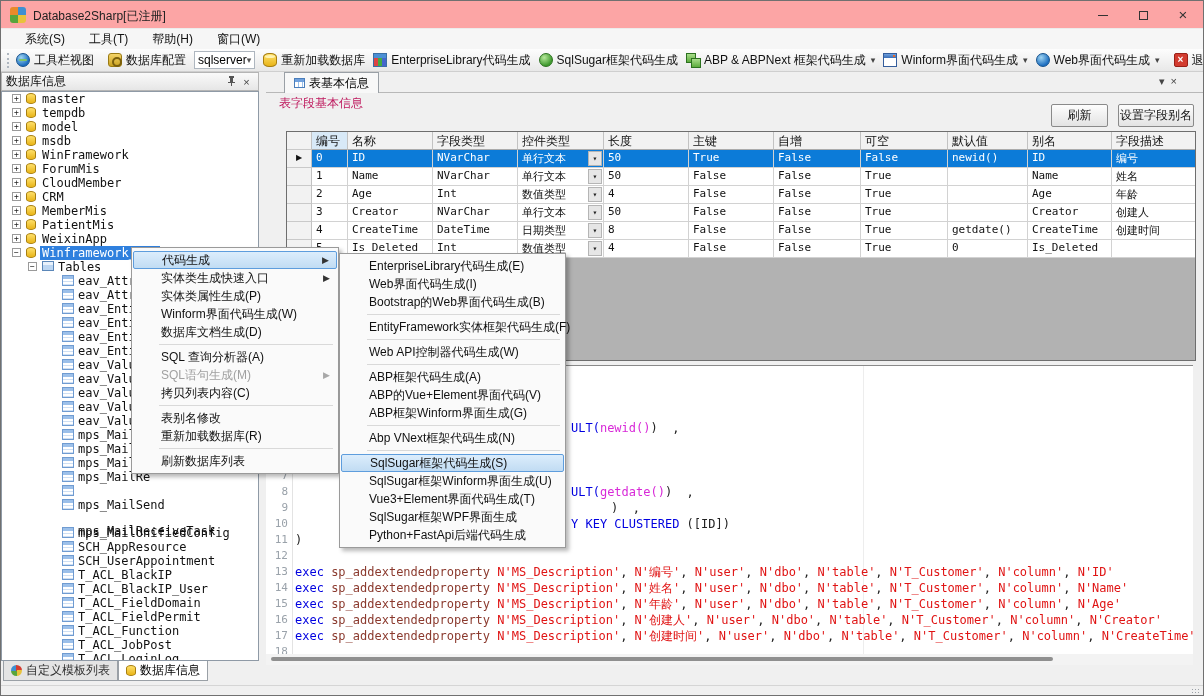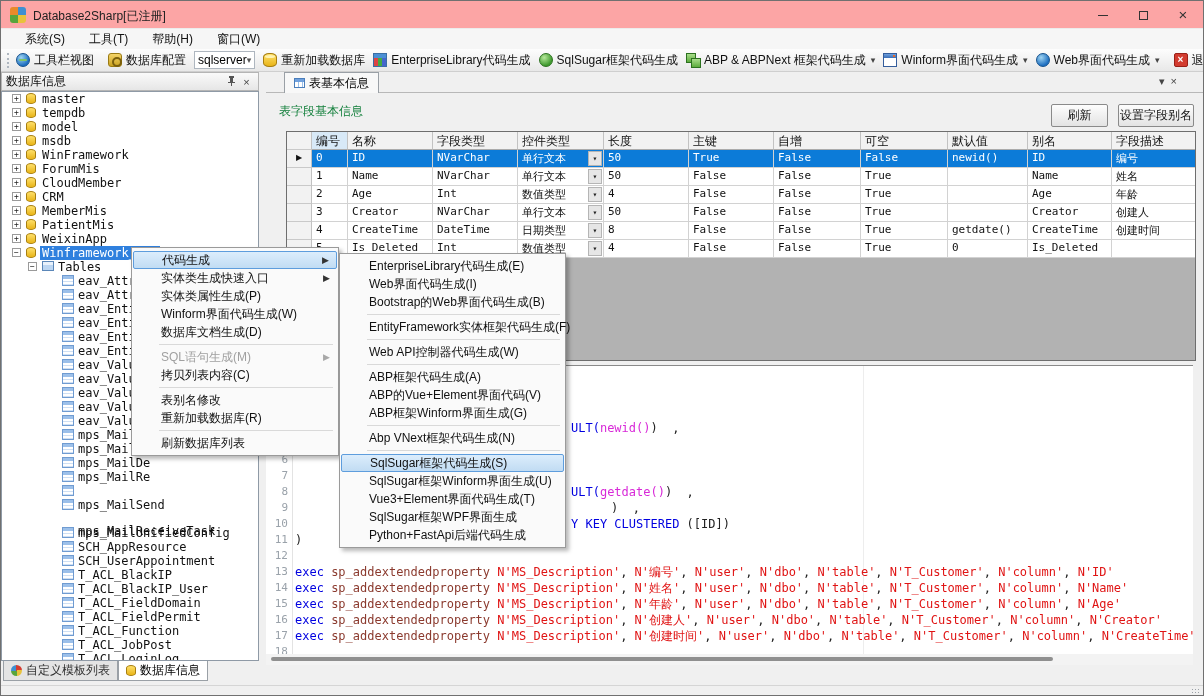--- a/index.html
+++ b/index.html
@@ -83,21 +83,21 @@
   #statusbar{left:0;top:684px;width:100%;height:11px;background:#f0f0f0;border-top:1px solid #d5d5d5;}
   #grip{right:3px;top:687px;width:9px;height:9px;
         background:radial-gradient(circle 1px,#9aa0a6 1px,transparent 1px);background-size:3px 3px;}
 
   
   #doc-tabstrip{left:265px;top:71px;width:939px;height:21px;border-bottom:1px solid #b8b8b8;background:#f0f0f0;}
   #doc-tab{left:283px;top:71px;height:21px;display:flex;align-items:center;gap:4px;padding:0 9px;font-size:12px;
            background:#f8f8f8;border:1px solid #9aa0a6;border-bottom:none;}
   .grid-ico{width:11px;height:10px;border:1px solid #4a7ebb;background:linear-gradient(#6fa0dd 0 3px,transparent 3px),repeating-linear-gradient(90deg,#fff 0 3px,#9cc0ea 3px 4px);}
   #doc-caps{left:1158px;top:74px;display:flex;gap:6px;color:#444;font-size:11px;}
-  #sec-label{left:278px;top:94px;font-size:12px;color:#15803d;margin-top:8px;}
+  #sec-label{left:278px;top:94px;font-size:12px;color:#be185d;}
   .pbtn{top:103px;height:23px;background:linear-gradient(#fdfdfd,#e3e3e3);border:1px solid #8a8a8a;border-radius:2px;
         font-size:12px;text-align:center;line-height:21px;color:#111;}
 
   
   #grid{left:285px;top:130px;width:910px;height:230px;background:#fff;border:1px solid #6e6e6e;overflow:hidden;}
   .grow{display:flex;height:18px;}
   .gcell{border-right:1px solid #d2d2d2;border-bottom:1px solid #d2d2d2;padding:1px 3px 0 4px;font-size:11px;
          font-family:"DejaVu Sans Mono",monospace;white-space:nowrap;overflow:hidden;position:relative;color:#111;}
   .ghead .gcell{background:#f2f2f2;border-right:1px solid #c2c2c2;border-bottom:1px solid #ababab;
                 font-family:"Liberation Sans",sans-serif;font-size:12px;}
@@ -556,20 +556,21 @@
   <div id="statusbar" class="abs"></div>
   <div id="grip" class="abs"></div>
 
   <div id="ctxmenu" class="menu" style="left:130px;top:246px;width:208px;">
       <div class="mi hl"><span>代码生成</span><span class="arrow">▶</span></div>
       <div class="mi"><span>实体类生成快速入口</span><span class="arrow">▶</span></div>
       <div class="mi"><span>实体类属性生成(P)</span></div>
       <div class="mi"><span>Winform界面代码生成(W)</span></div>
       <div class="mi"><span>数据库文档生成(D)</span></div>
       <div class="msep"></div>
+      <div class="mi"><span>SQL 查询分析器(A)</span></div>
       <div class="mi disabled"><span>SQL语句生成(M)</span><span class="arrow">▶</span></div>
       <div class="mi"><span>拷贝列表内容(C)</span></div>
       <div class="msep"></div>
       <div class="mi"><span>表别名修改</span></div>
       <div class="mi"><span>重新加载数据库(R)</span></div>
       <div class="msep"></div>
       <div class="mi"><span>刷新数据库列表</span></div>
     </div>
   <div id="submenu" class="menu" style="left:338px;top:252px;width:227px;">
       <div class="mi"><span>EnterpriseLibrary代码生成(E)</span></div>

